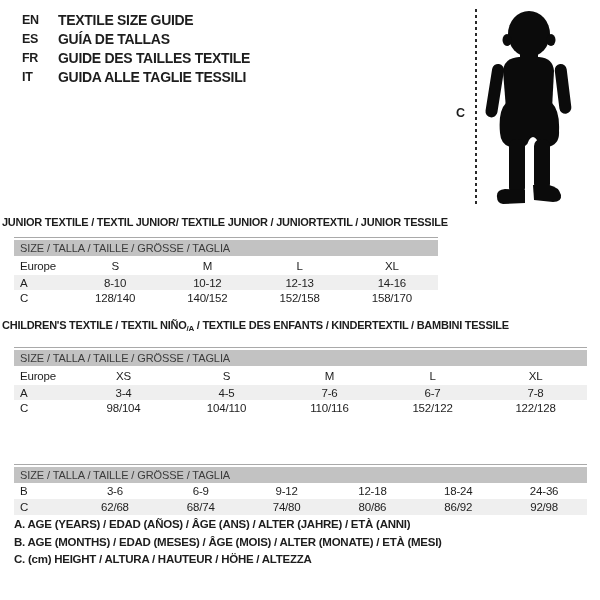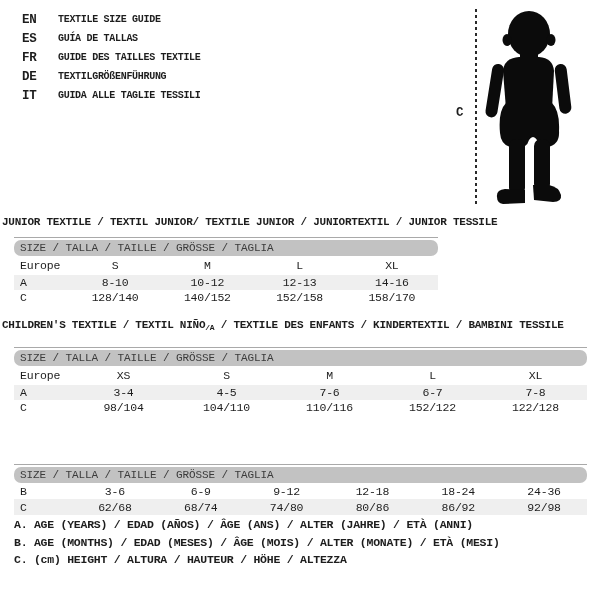--- a/index.html
+++ b/index.html
@@ -1,39 +1,39 @@
 <!DOCTYPE html>
 <html><head>
 <meta charset="utf-8">
 <style>
   html,body{margin:0;padding:0;background:#fff;}
   .page{position:relative;width:600px;height:600px;background:#ffffff;overflow:hidden;
-        font-family:Liberation Mono, monospace;color:#1d1d1d;}
+        font-family:Liberation Sans, sans-serif;color:#1d1d1d;}
 
   
   .lang-list{position:absolute;left:22px;top:10px;}
   .lang-row{display:flex;height:19px;align-items:center;}
   .lang-code{width:36px;font-weight:bold;font-size:12.5px;letter-spacing:-0.3px;}
-  .lang-title{font-weight:bold;font-size:10px;letter-spacing:-0.3px;white-space:nowrap;}
+  .lang-title{font-weight:bold;font-size:14px;letter-spacing:-0.3px;white-space:nowrap;}
 
   
   .dotted-line{position:absolute;left:475px;top:9px;width:2px;height:198px;
     background:repeating-linear-gradient(to bottom,#2a2a2a 0 3px,transparent 3px 6px);}
   .c-label{position:absolute;left:456px;top:106px;font-weight:bold;font-size:12.5px;}
   .toddler{position:absolute;left:481px;top:7px;}
 
   
   .section-heading{position:absolute;left:2px;font-weight:bold;font-size:11px;
     letter-spacing:-0.25px;white-space:nowrap;line-height:15px;}
   .subscript{font-size:8px;vertical-align:-2px;}
 
   
   .size-table{position:absolute;left:14px;border-top:1px solid #a9a9a9;padding-top:2px;}
   .size-bar{height:16px;line-height:16px;background:#c2c2c2;color:#3b3b3b;
-    font-size:11px;padding-left:6px;letter-spacing:-0.1px;border-radius:7px;}
+    font-size:11px;padding-left:6px;letter-spacing:-0.1px;}
   .row{display:grid;align-items:center;font-size:11.5px;letter-spacing:-0.2px;}
   .row-head{height:19px;}
   .row-data{height:15px;}
   .shaded{background:#efefef;}
   .rlabel{padding-left:6px;text-align:left;}
   .cell{text-align:center;}
   .junior{width:424px;top:237px;}
   .junior .row{grid-template-columns:55px repeat(4,1fr);}
   .children{width:573px;top:347px;}
   .children .row{grid-template-columns:58px repeat(5,1fr);}
@@ -54,24 +54,20 @@
       <span class="lang-code">EN</span>
       <span class="lang-title">TEXTILE SIZE GUIDE</span>
     </div>
     <div class="lang-row">
       <span class="lang-code">ES</span>
       <span class="lang-title">GUÍA DE TALLAS</span>
     </div>
     <div class="lang-row">
       <span class="lang-code">FR</span>
       <span class="lang-title">GUIDE DES TAILLES TEXTILE</span>
-    </div>
-    <div class="lang-row">
-      <span class="lang-code">DE</span>
-      <span class="lang-title">TEXTILGRÖßENFÜHRUNG</span>
     </div>
     <div class="lang-row">
       <span class="lang-code">IT</span>
       <span class="lang-title">GUIDA ALLE TAGLIE TESSILI</span>
     </div>
   </div>
 
   <div class="dotted-line"></div>
   <span class="c-label">C</span>
   <svg class="toddler" width="96" height="200" viewBox="0 0 96 200" fill="#0b0b0b" xmlns="http://www.w3.org/2000/svg">

